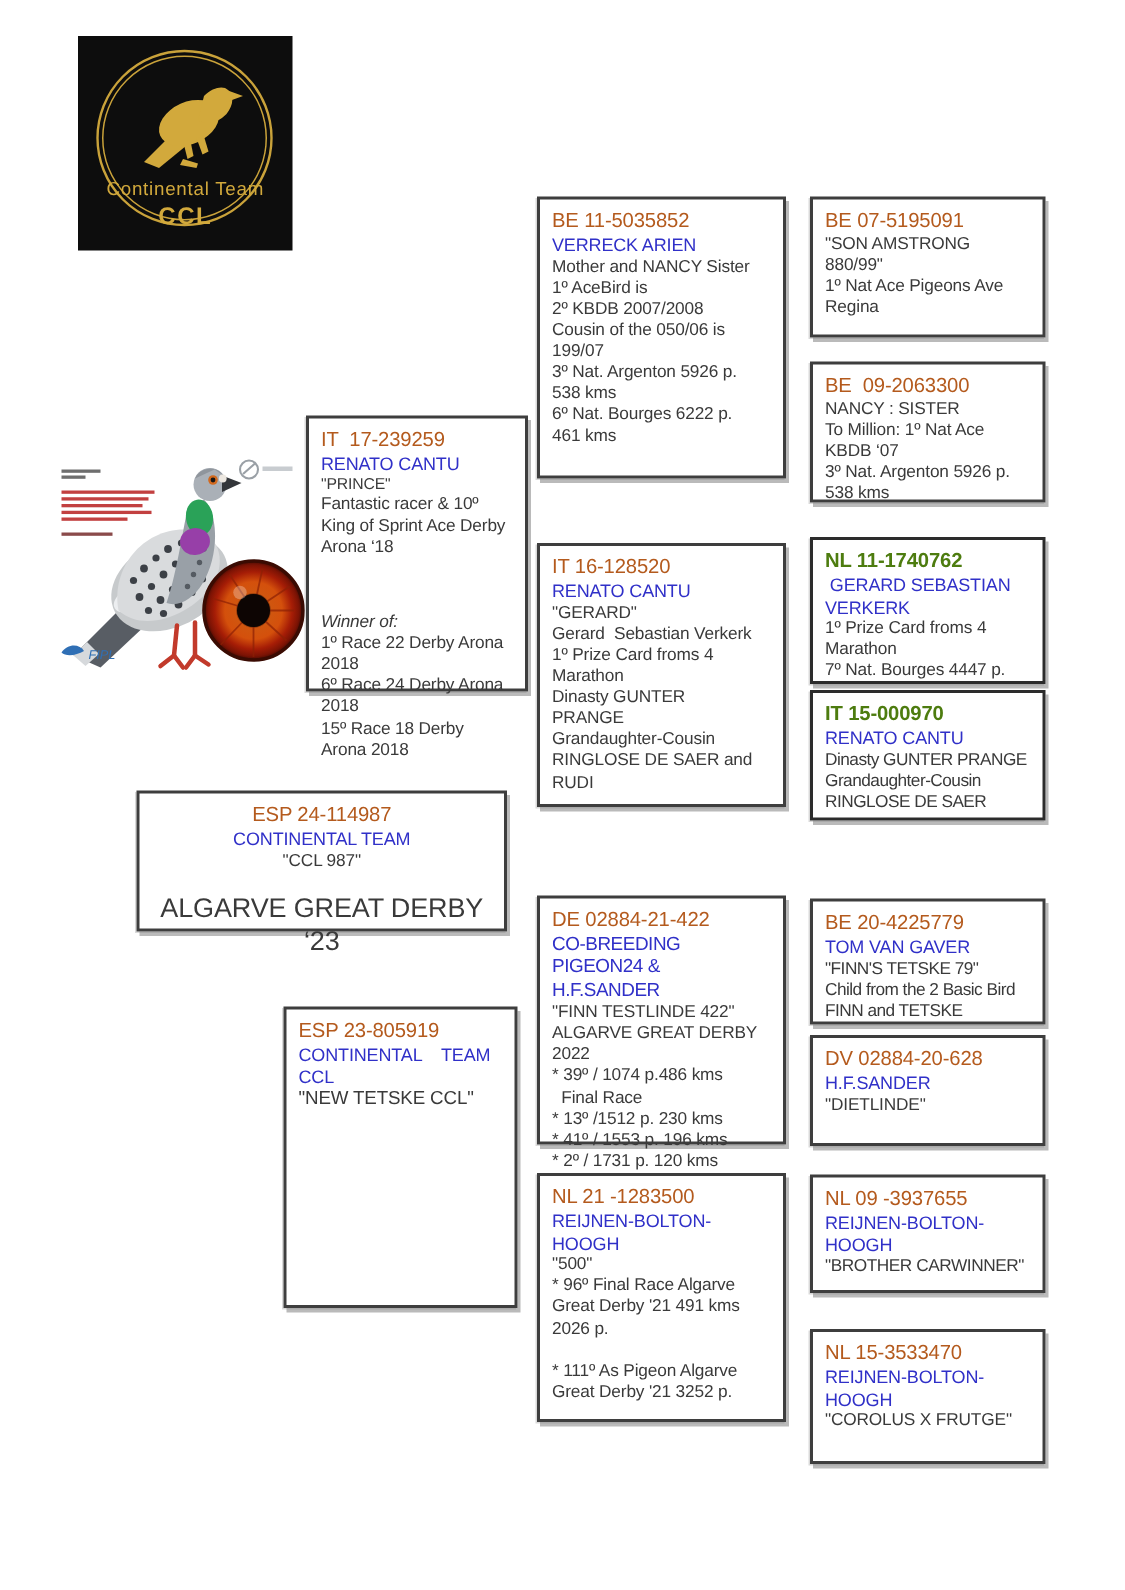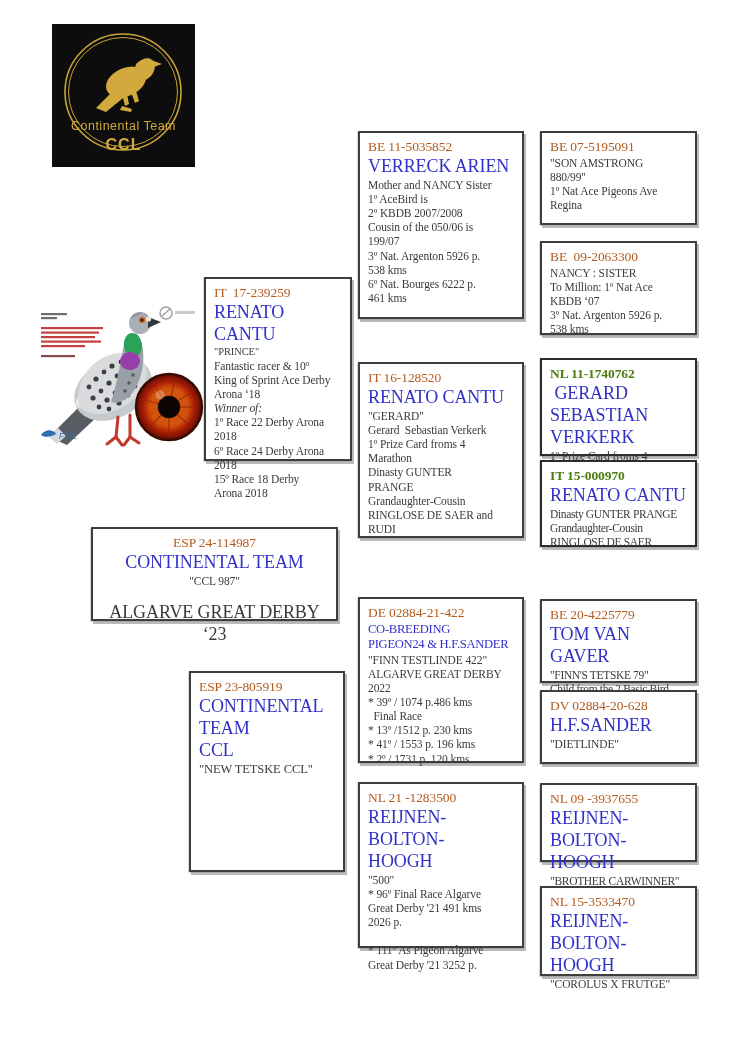--- a/index.html
+++ b/index.html
@@ -5,28 +5,27 @@
   html,body{margin:0;padding:0;background:#ffffff;}
   #page{
     position:relative;width:750px;height:1060px;background:#fff;
     font-family:"Liberation Sans","DejaVu Sans",sans-serif;color:#3a3a3a;overflow:hidden;
   }
   .pbox{
     position:absolute;background:#fff;border:2px solid #3e3e3e;
     box-shadow:2px 3px 0 rgba(130,130,130,.55),-1px 1px 0 rgba(170,170,170,.45);
     padding:6px 8px;box-sizing:border-box;font-size:11.5px;line-height:1.23;
     letter-spacing:-0.1px;
-    font-family:Liberation Serif, serif;
   }
   .ring{color:#b45a1d;font-size:13.5px;line-height:1.25;white-space:pre-wrap;}
   .ring.bold{font-weight:bold;color:#4d7c0f;}
-  .bname{color:#3030c8;font-size:18px;line-height:1.22;white-space:pre-wrap;}
+  .bname{color:#3030c8;font-size:12px;line-height:1.22;white-space:pre-wrap;}
   .btext{white-space:pre-wrap;color:#3a3a3a;}
   .alias{font-size:10.5px;color:#3a3a3a;}
-  .italic{font-style:italic;}
+  .italic{font-style:italic;margin-top:36px;}
   .center{text-align:center;}
   .heavy{border-width:2.5px;border-color:#2c2c2c;}
   
   #headerbox{
     position:absolute;left:364px;top:41px;width:333px;height:62px;
     border:2px solid #3e3e3e;box-shadow:2px 3px 0 rgba(130,130,130,.55),-1px 1px 0 rgba(170,170,170,.45);
     background:#fff;box-sizing:border-box;text-align:center;padding-top:7px;
     font-size:13px;line-height:1.3;
   }
   #headerbox .blue{color:#3030c8;}

